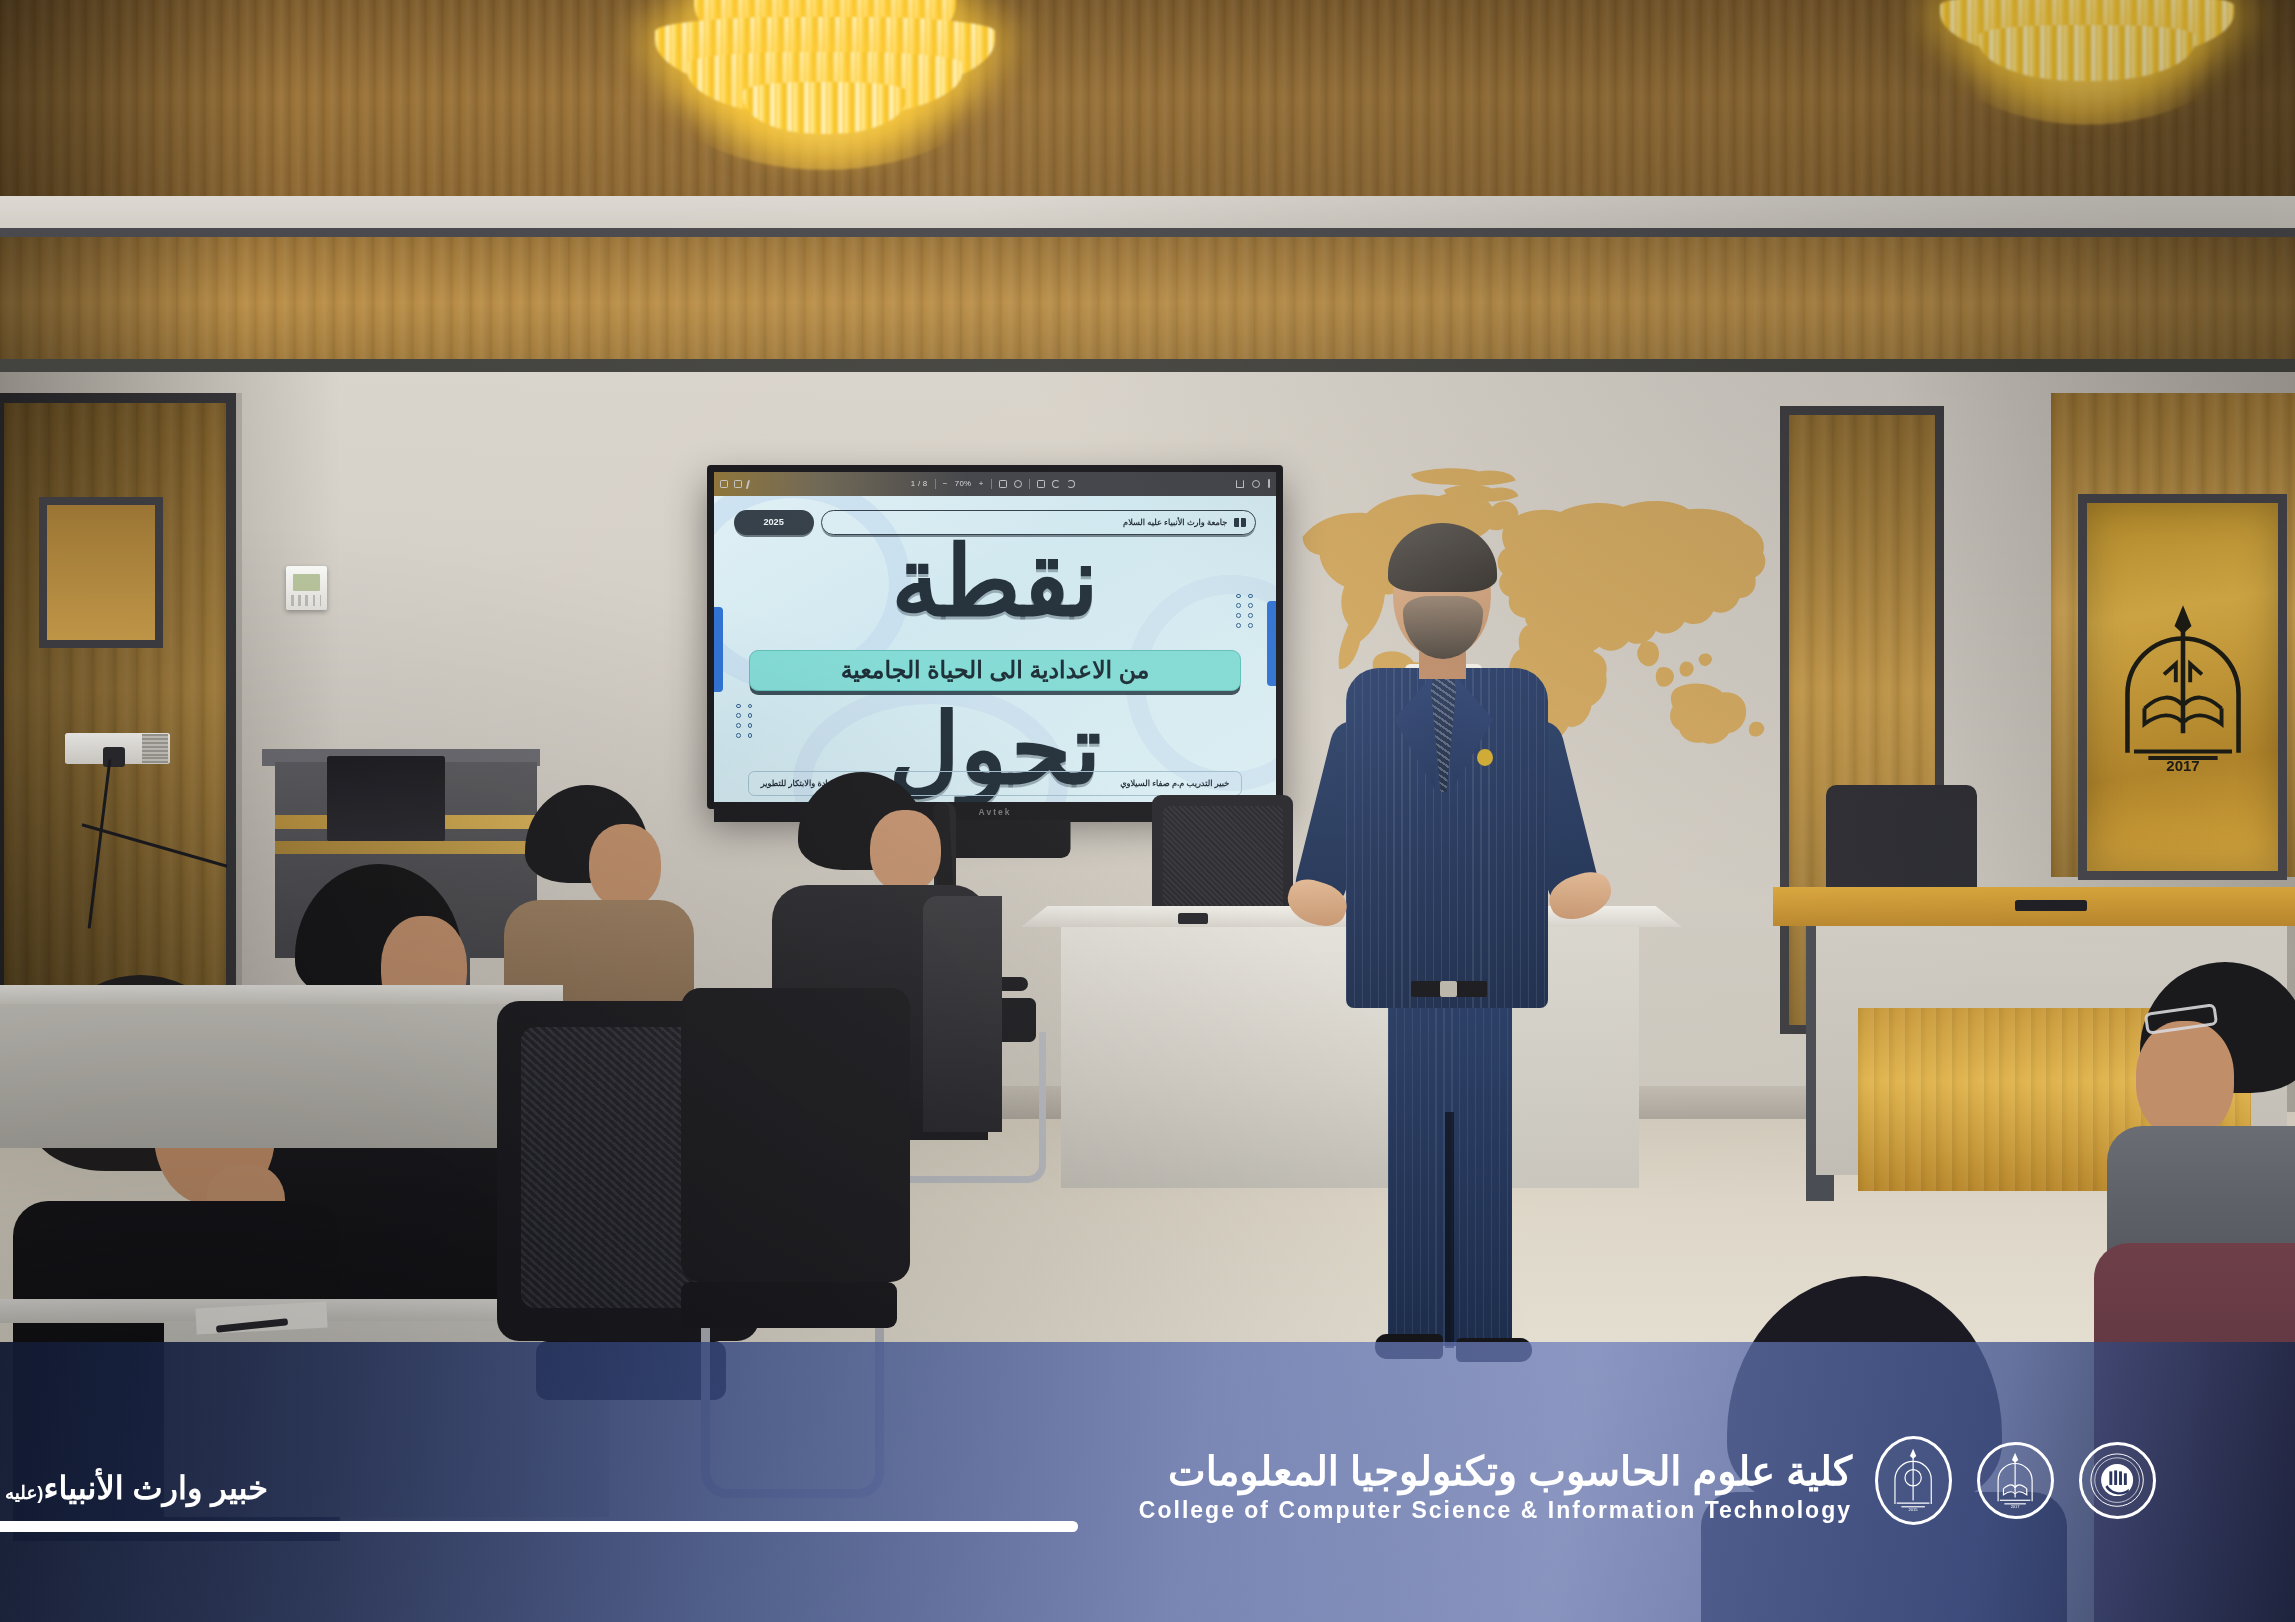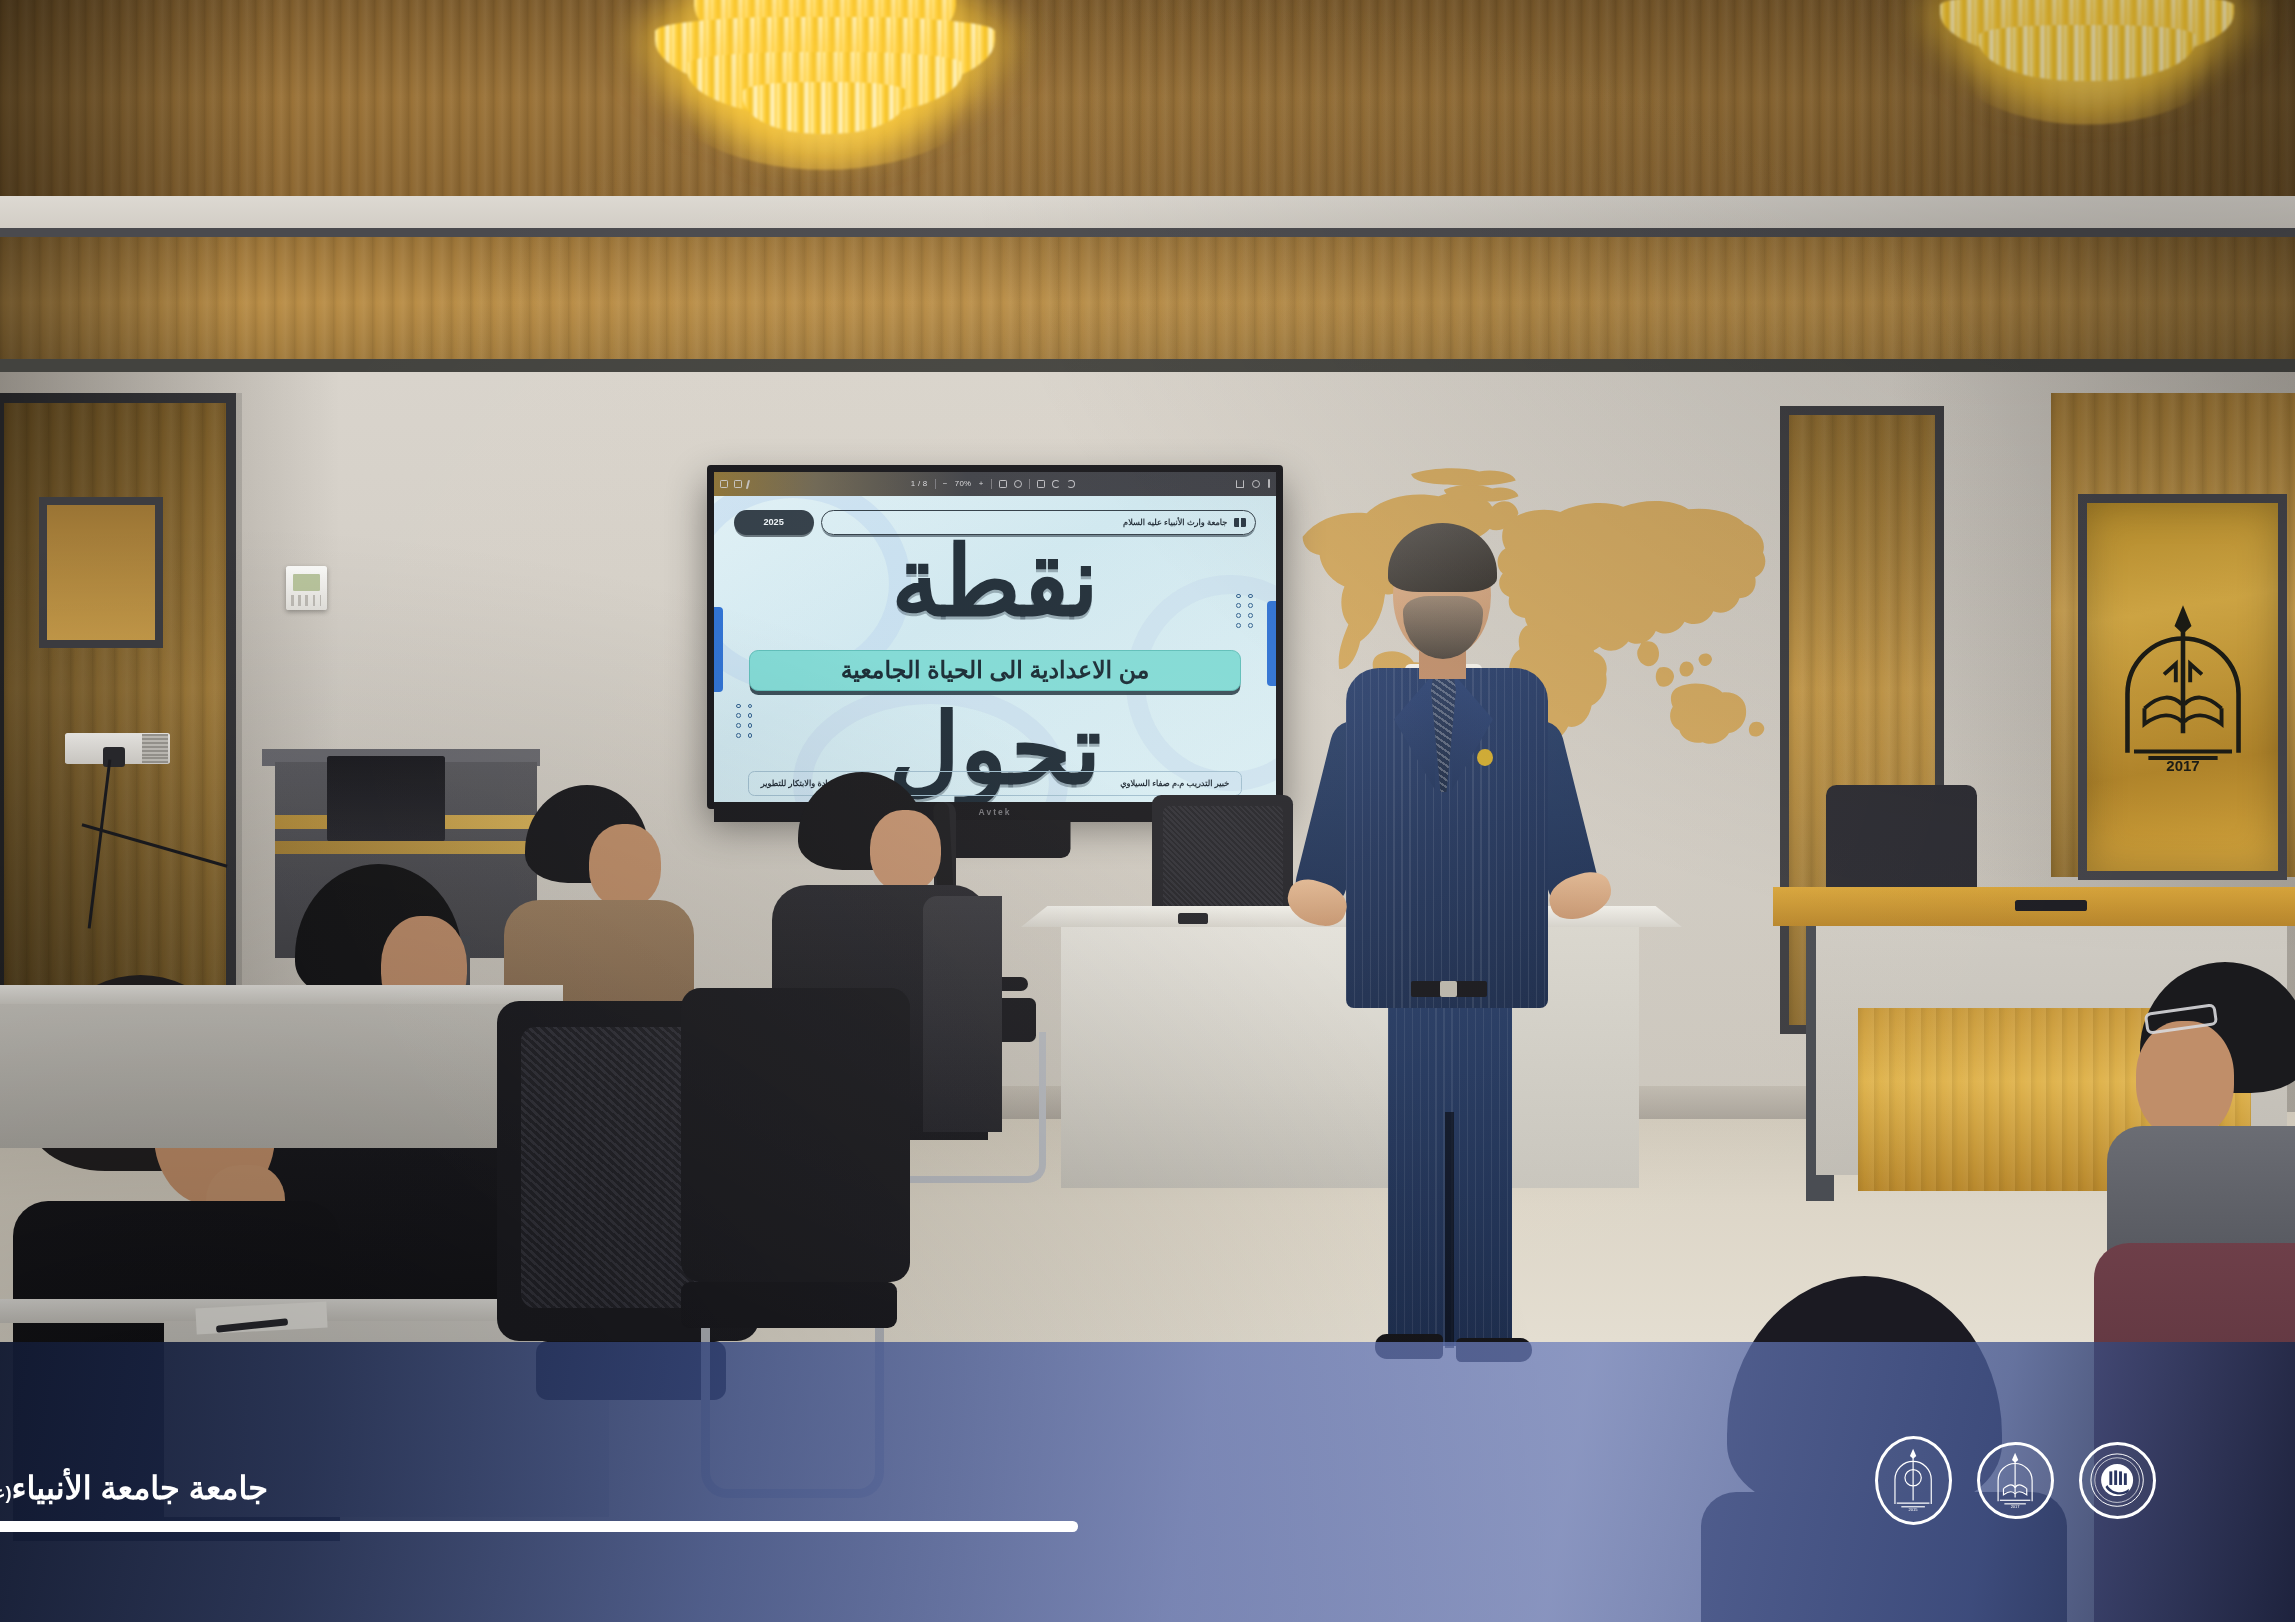--- a/index.html
+++ b/index.html
@@ -732,23 +732,27 @@
       <div class="bd" style="left:0px;top:0px;width:262px;height:380px;background:linear-gradient(180deg,#6e3f49,#4b2a33);"></div>
     </div>
 
     <div class="grain"></div>
   </div>
 
   <div class="footer"></div>
   <div class="footer-line"></div>
 
   <div class="footer-ar-left">
-    <span>جامعة جامعة الأنبياء</span><small>(عليه السلام)</small>
+    <span>خبير وارث الأنبياء</span><small>(عليه السلام)</small>
   </div>
 
+  <div class="footer-center">
+    <div class="footer-ar-main">كلية علوم الحاسوب وتكنولوجيا المعلومات</div>
+    <div class="footer-en">College of Computer Science &amp; Information Technology</div>
+  </div>
 
   <div class="logos">
 
     <div class="logo-circle tall">
       <svg class="logo-inner" viewBox="0 0 120 150">
         <g fill="none" stroke="#ffffff" stroke-width="2.6">
           <path d="M20 128 V74 A40 40 0 0 1 100 74 V128"></path>
           <path d="M60 16 V120"></path>
           <circle cx="60" cy="70" r="18"></circle>
           <path d="M24 126 H96"></path>

